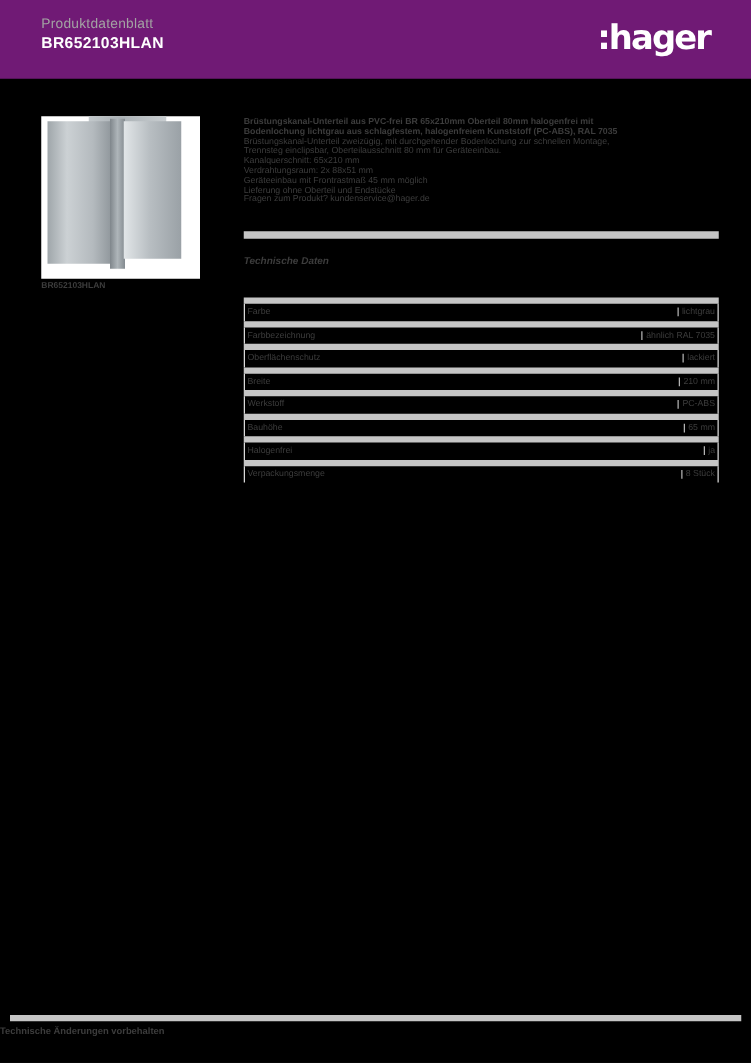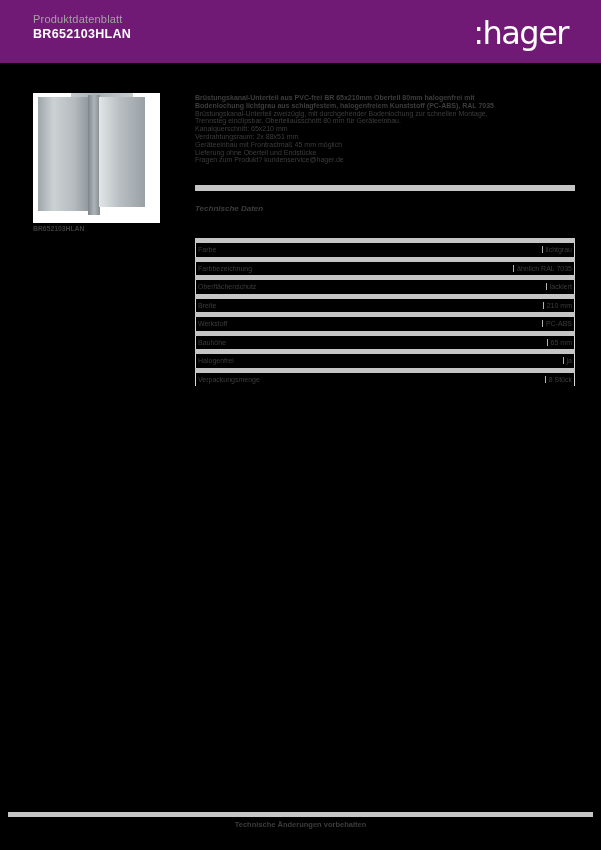--- a/index.html
+++ b/index.html
@@ -5,22 +5,22 @@
   html,body{margin:0;padding:0;}
   body{background:#1a1a1a;}
   #page{
     position:relative;width:601px;height:850px;background:#000;
     font-family:"Liberation Sans","DejaVu Sans",sans-serif;overflow:hidden;
   }
   
   .header{position:absolute;left:0;top:0;width:601px;height:63px;background:#701a75;}
   .doc-type{position:absolute;left:33px;top:13px;font-size:11px;color:#a3a3a3;letter-spacing:.2px;}
   .product-code{position:absolute;left:33px;top:27px;font-size:12.5px;font-weight:bold;color:#ffffff;letter-spacing:.3px;}
-  .logo{position:absolute;right:33px;top:17px;color:#ffffff;font-weight:normal;
-        font-size:32px;letter-spacing:-1.5px;line-height:1;font-family:"DejaVu Sans",sans-serif;}
+  .logo{position:absolute;right:33px;top:17px;color:#ffffff;font-weight:bold;
+        font-size:27px;letter-spacing:-1.5px;line-height:1;font-family:"DejaVu Sans",sans-serif;}
   
   .photo-box{position:absolute;left:33px;top:93px;width:127px;height:130px;background:#ffffff;}
   .profile-top{position:absolute;left:38px;top:0px;width:62px;height:5px;
       background:linear-gradient(90deg,#c3c9cc,#aab1b5 40%,#c8cdd0);}
   .profile-left{position:absolute;left:5px;top:4px;width:52px;height:114px;
       background:linear-gradient(90deg,#9fa6aa,#ccd1d4 30%,#b4babe 70%,#8e959a);}
   .profile-seam{position:absolute;left:55px;top:2px;width:12px;height:120px;
       background:linear-gradient(90deg,#7f868b,#aeb5b9 50%,#848b90);}
   .profile-right{position:absolute;left:66px;top:4px;width:46px;height:110px;
       background:linear-gradient(90deg,#e2e6e8,#b8bec2 45%,#9aa1a6);}
@@ -35,21 +35,21 @@
   
   .tech-table{position:absolute;left:195px;top:238px;width:380px;}
   .row-bar{height:5px;background:#c5c5c5;}
   .t-row{height:13.5px;display:flex;align-items:center;justify-content:space-between;
          border-left:1px solid rgba(255,255,255,.85);border-right:1px solid rgba(255,255,255,.85);
          padding:0 2px;}
   .t-label{font-size:7px;color:#3d3d3d;}
   .t-value{font-size:7px;color:#3d3d3d;border-left:1px solid rgba(255,255,255,.7);padding-left:3px;}
   
   .footer-bar{position:absolute;left:8px;top:812px;width:585px;height:5px;background:#c5c5c5;}
-  .footer-note{position:absolute;left:0;top:820px;width:601px;text-align:center;
+  .footer-note{position:absolute;left:0;top:820px;width:601px;
                font-size:7.5px;font-weight:bold;color:#3d3d3d;}
 </style>
 </head>
 <body>
 
 <div id="page">
 
   <div class="header">
     <div class="doc-type">Produktdatenblatt</div>
     <div class="product-code">BR652103HLAN</div>

